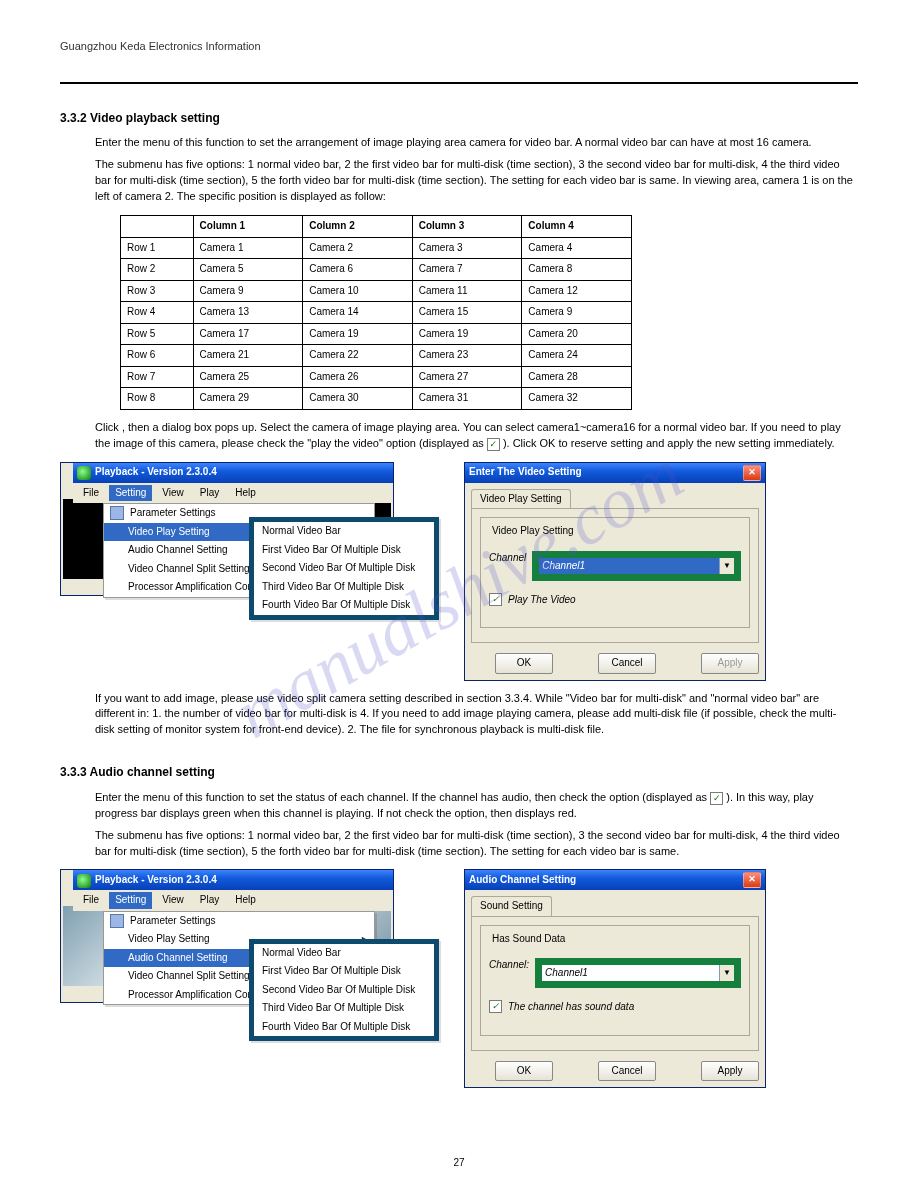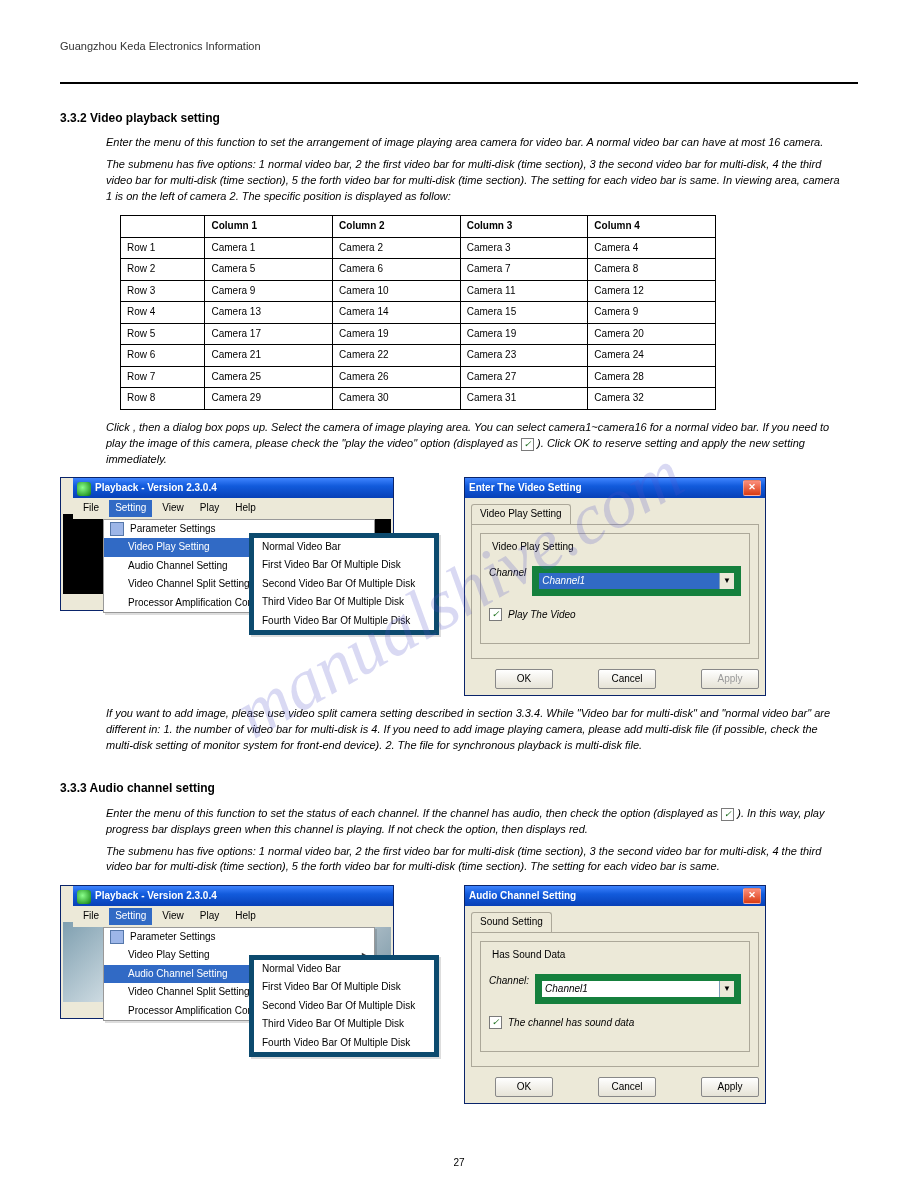--- a/index.html
+++ b/index.html
@@ -29,25 +29,25 @@
   .h-section {
     font-size: 12px;
     font-weight: bold;
     margin-top: 26px;
     margin-bottom: 8px;
   }
   .body {
     font-size: 11px;
     line-height: 1.45;
   }
-  .body p { margin: 6px 16px; font-style: italic; }
+  .body p { margin: 6px 5px; }
   .tbl {
     border-collapse: collapse;
     margin: 10px 0 10px 60px;
-    width: 596px;
+    width: 512px;
     font-size: 10px;
   }
   .tbl th, .tbl td {
     border: 1px solid #000;
     padding: 3px 6px;
     text-align: left;
     font-weight: normal;
   }
   .tbl th { font-weight: bold; }
   .indent { margin-left: 30px; }

